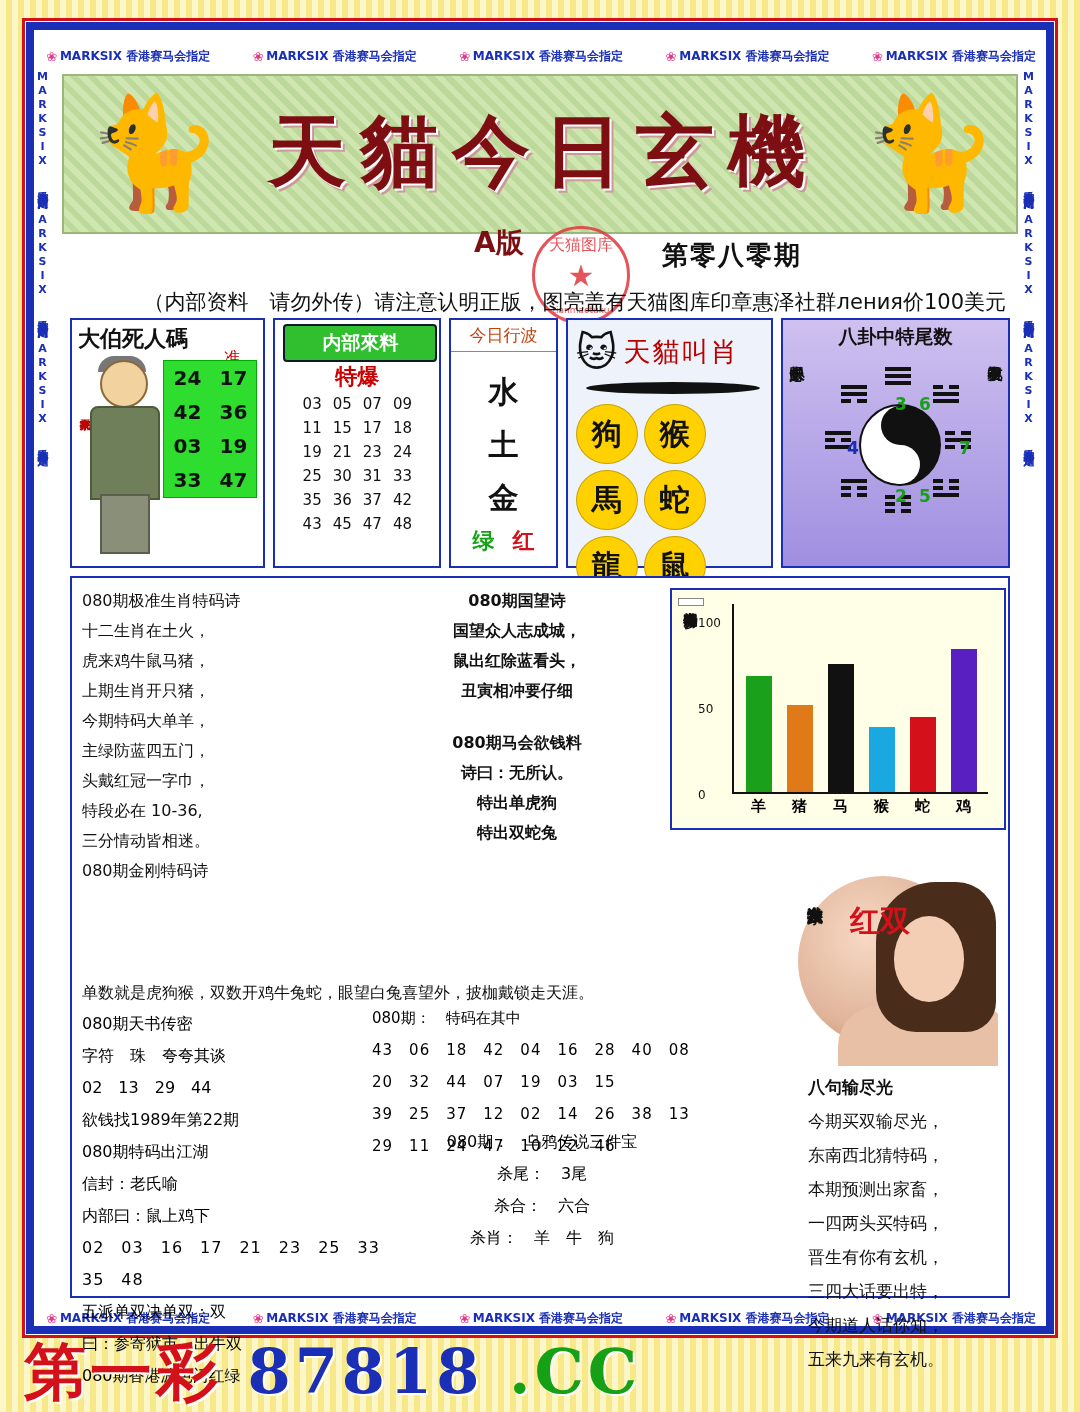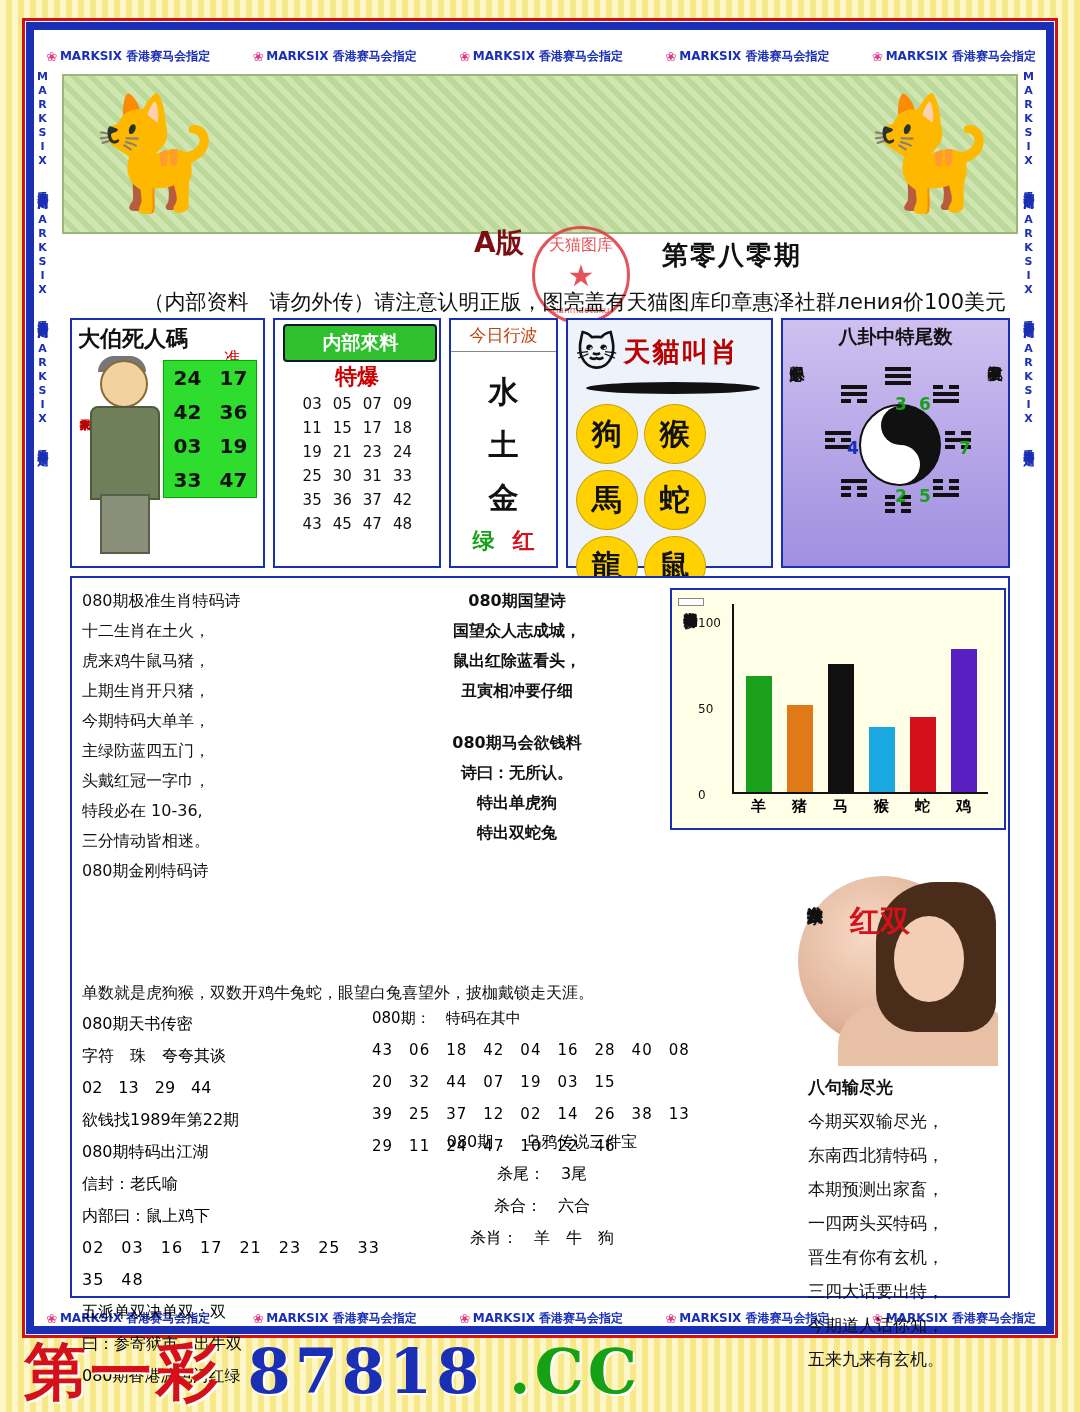--- a/index.html
+++ b/index.html
@@ -86,21 +86,21 @@
   .b2-nums{position:absolute;left:0;top:72px;width:100%;font-size:15px;color:#111;}
   .b2-nums div{display:flex;justify-content:center;gap:11px;padding:3px 0;}
 
   .b3-hdr{position:absolute;left:0;top:4px;width:100%;text-align:center;font-size:17px;color:#c2410c;border-bottom:1px solid #888;padding-bottom:4px;}
   .b3-el{position:absolute;left:0;width:100%;text-align:center;font-size:30px;font-weight:bold;color:#111;}
   .b3-colors{position:absolute;left:0;bottom:10px;width:100%;display:flex;justify-content:center;gap:18px;font-size:22px;font-weight:bold;}
 
   .b4{background:#eef3fb;}
   .b4-head{position:absolute;left:0;top:4px;width:100%;height:56px;display:flex;align-items:center;}
   .b4-cat{font-size:40px;color:#111;margin-left:8px;}
-  .b4-title{font-size:27px;font-weight:bold;color:#b00;letter-spacing:2px;margin-left:6px;}
+  .b4-title{font-size:27px;font-weight:normal;color:#b00;letter-spacing:2px;margin-left:6px;}
   .b4-bar{position:absolute;left:18px;top:62px;width:174px;height:12px;border-radius:50%;background:#111;}
   .zodiacs{position:absolute;left:8px;top:84px;width:194px;display:flex;flex-wrap:wrap;gap:6px;}
   .zd{width:60px;height:58px;border-radius:50%;background:#ffd100;border:1px solid #c9a200;
      display:flex;align-items:center;justify-content:center;font-size:30px;font-weight:bold;color:#111;}
 
   .b5{background:linear-gradient(180deg,#cfc0f0,#9f8fe0);}
   .b5-title{position:absolute;left:0;top:4px;width:100%;text-align:center;font-size:19px;font-weight:bold;color:#111;}
   .b5-l{position:absolute;left:4px;top:34px;writing-mode:vertical-rl;font-size:15px;font-weight:bold;color:#111;}
   .b5-r{position:absolute;right:4px;top:34px;writing-mode:vertical-rl;font-size:15px;font-weight:bold;color:#111;}
   .yin{position:absolute;left:76px;top:84px;width:78px;height:78px;border-radius:50%;
@@ -214,20 +214,21 @@
     <div class="mk-vert">MARKSIX 香港赛马会指定</div>
     <div class="mk-vert">MARKSIX 香港赛马会指定</div>
     <div class="mk-vert">MARKSIX 香港赛马会指定</div>
   </div>
 
   <div class="inner">
 
     <div class="masthead">
       <div class="cat cat-left">🐈</div>
       <div class="cat cat-right">🐈</div>
+      <div class="title-main">天貓今日玄機</div>
     </div>
     <div class="ban-a">A版</div>
     <div class="issue">第零八零期</div>
     <div class="stamp">
       <span class="t">天猫图库</span>
       <span class="star">★</span>
       <span class="b">tianmaotuku</span>
     </div>
 
     <div class="subline">

